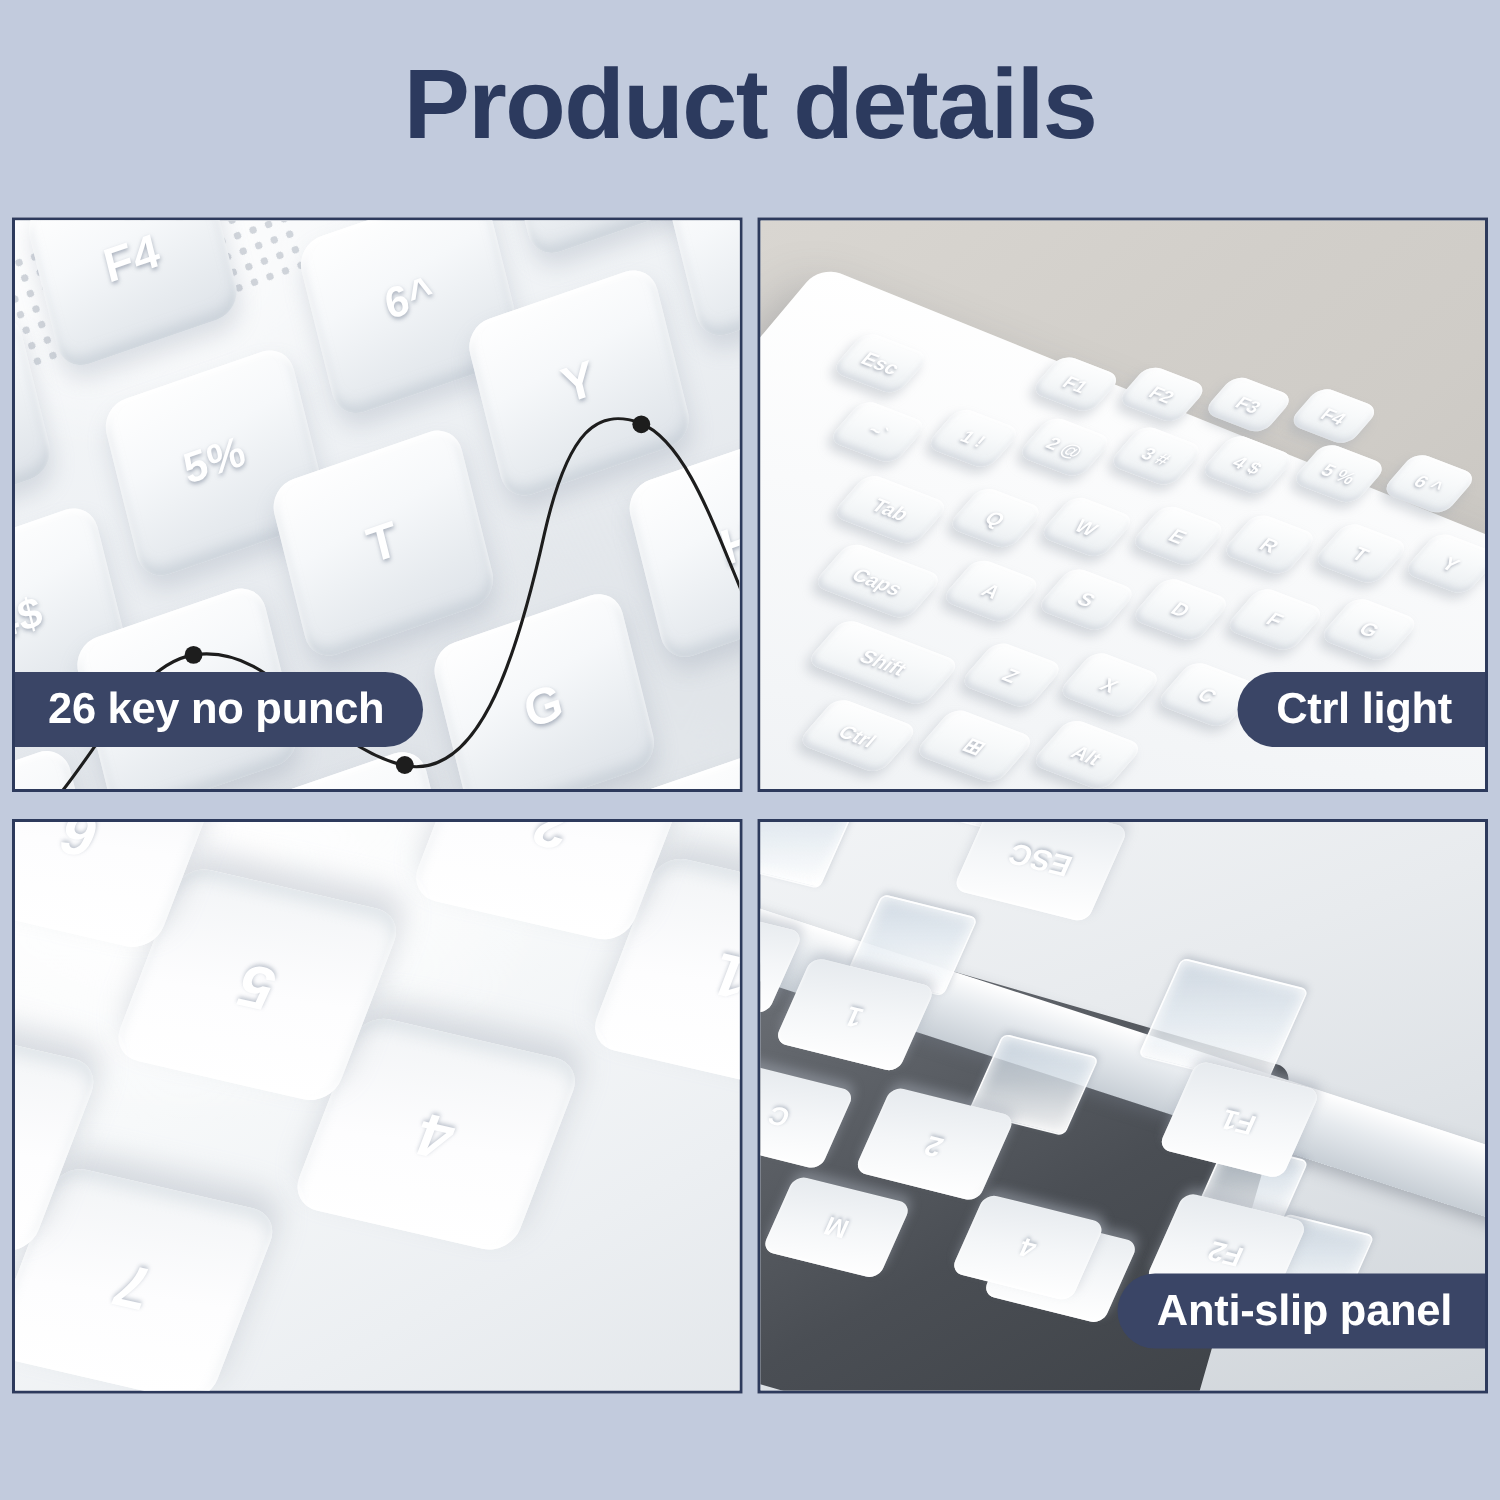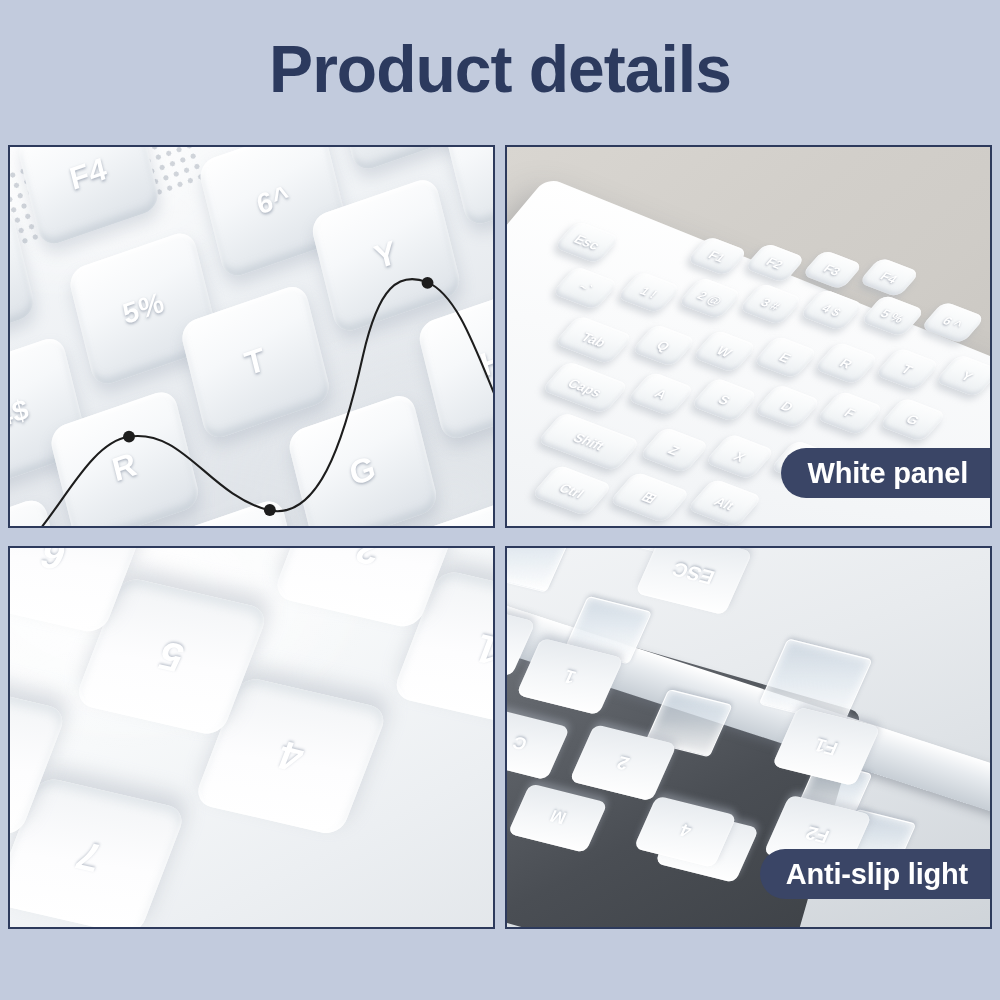--- a/index.html
+++ b/index.html
@@ -293,20 +293,21 @@
           <div class="kc" style="left: 330px; top: 222px; width: 88px; height: 80px; font-size: 22px;">H</div>
           <div class="kc" style="left: 280px; top: 352px; width: 88px; height: 80px; font-size: 22px;">B</div>
         </div>
       <svg class="curve-svg" id="curveSvg" viewBox="0 0 487 383" preserveAspectRatio="none">
           <path d="M -10 420 C 40 400 70 300 120 292 C 175 284 200 350 260 366 C 310 378 336 300 356 210 C 372 140 392 126 420 136 C 450 148 468 200 492 258" fill="none" stroke="#1d1d1d" stroke-width="2.1"></path>
           <circle cx="120" cy="292" r="6" fill="#1d1d1d"></circle>
           <circle cx="262" cy="366" r="6" fill="#1d1d1d"></circle>
           <circle cx="421" cy="137" r="6" fill="#1d1d1d"></circle>
         </svg>
     </div>
+    <div class="badge badge-left badge-b">26 key no punch</div>
   </div>
 
   <div class="panel">
     <div class="photo">
       <div class="p2-bg"></div>
       <div class="p2-edge"></div>
       <div class="p2-board"></div>
       <div class="p2-keys" id="p2keys">
           <div class="kc2" style="left: 76px; top: 68px; width: 46px; height: 33px; font-size: 13px;">Esc</div>
           <div class="kc2" style="left: 190px; top: 36px; width: 42px; height: 31px; font-size: 12px;">F1</div>
@@ -335,21 +336,21 @@
           <div class="kc2" style="left: 454px; top: 115px; width: 46px; height: 35px; font-size: 13px;">G</div>
           <div class="kc2" style="left: 196px; top: 248px; width: 82px; height: 37px; font-size: 13px;">Shift</div>
           <div class="kc2" style="left: 286px; top: 226px; width: 48px; height: 36px; font-size: 13px;">Z</div>
           <div class="kc2" style="left: 342px; top: 209px; width: 48px; height: 36px; font-size: 13px;">X</div>
           <div class="kc2" style="left: 398px; top: 192px; width: 48px; height: 36px; font-size: 13px;">C</div>
           <div class="kc2" style="left: 228px; top: 298px; width: 58px; height: 38px; font-size: 13px;">Ctrl</div>
           <div class="kc2" style="left: 294px; top: 277px; width: 58px; height: 38px; font-size: 14px;">⊞</div>
           <div class="kc2" style="left: 360px; top: 256px; width: 52px; height: 38px; font-size: 13px;">Alt</div>
         </div>
     </div>
-    <div class="badge badge-right badge-b">White panel</div>
+    <div class="badge badge-right badge-b">Ctrl light</div>
   </div>
 
   <div class="panel">
     <div class="photo">
       <div class="p3-bg"></div>
       <div class="p3-logo">AWEADN</div>
       <div class="p3-keys" id="p3keys">
           <div class="kc3" style="left: 40px; top: 210px; width: 110px; height: 100px; font-size: 30px;">1</div>
           <div class="kc3" style="left: 150px; top: 262px; width: 110px; height: 100px; font-size: 30px;">2</div>
           <div class="kc3" style="left: 148px; top: 100px; width: 112px; height: 100px; font-size: 30px;">4</div>
@@ -379,16 +380,16 @@
           <div class="kc4" style="left: 104px; top: 28px; width: 72px; height: 54px; font-size: 16px;">F2</div>
           <div class="kc4" style="left: 188px; top: -2px; width: 70px; height: 50px; font-size: 15px;">F3</div>
           <div class="kc4" style="left: 354px; top: 108px; width: 72px; height: 52px; font-size: 16px;">1</div>
           <div class="kc4" style="left: 282px; top: 48px; width: 72px; height: 52px; font-size: 16px;">2</div>
           <div class="kc4" style="left: 210px; top: 6px; width: 70px; height: 48px; font-size: 15px;">4</div>
           <div class="kc4" style="left: 316px; top: -8px; width: 68px; height: 46px; font-size: 15px;">M</div>
           <div class="kc4" style="left: 372px; top: 44px; width: 68px; height: 48px; font-size: 15px;">C</div>
           <div class="kc4" style="left: 436px; top: 122px; width: 68px; height: 50px; font-size: 15px;">T</div>
         </div>
     </div>
-    <div class="badge badge-right badge-b">Anti-slip light</div>
+    <div class="badge badge-right badge-b">Anti-slip panel</div>
   </div>
 
 </div>
 
 </body></html>

